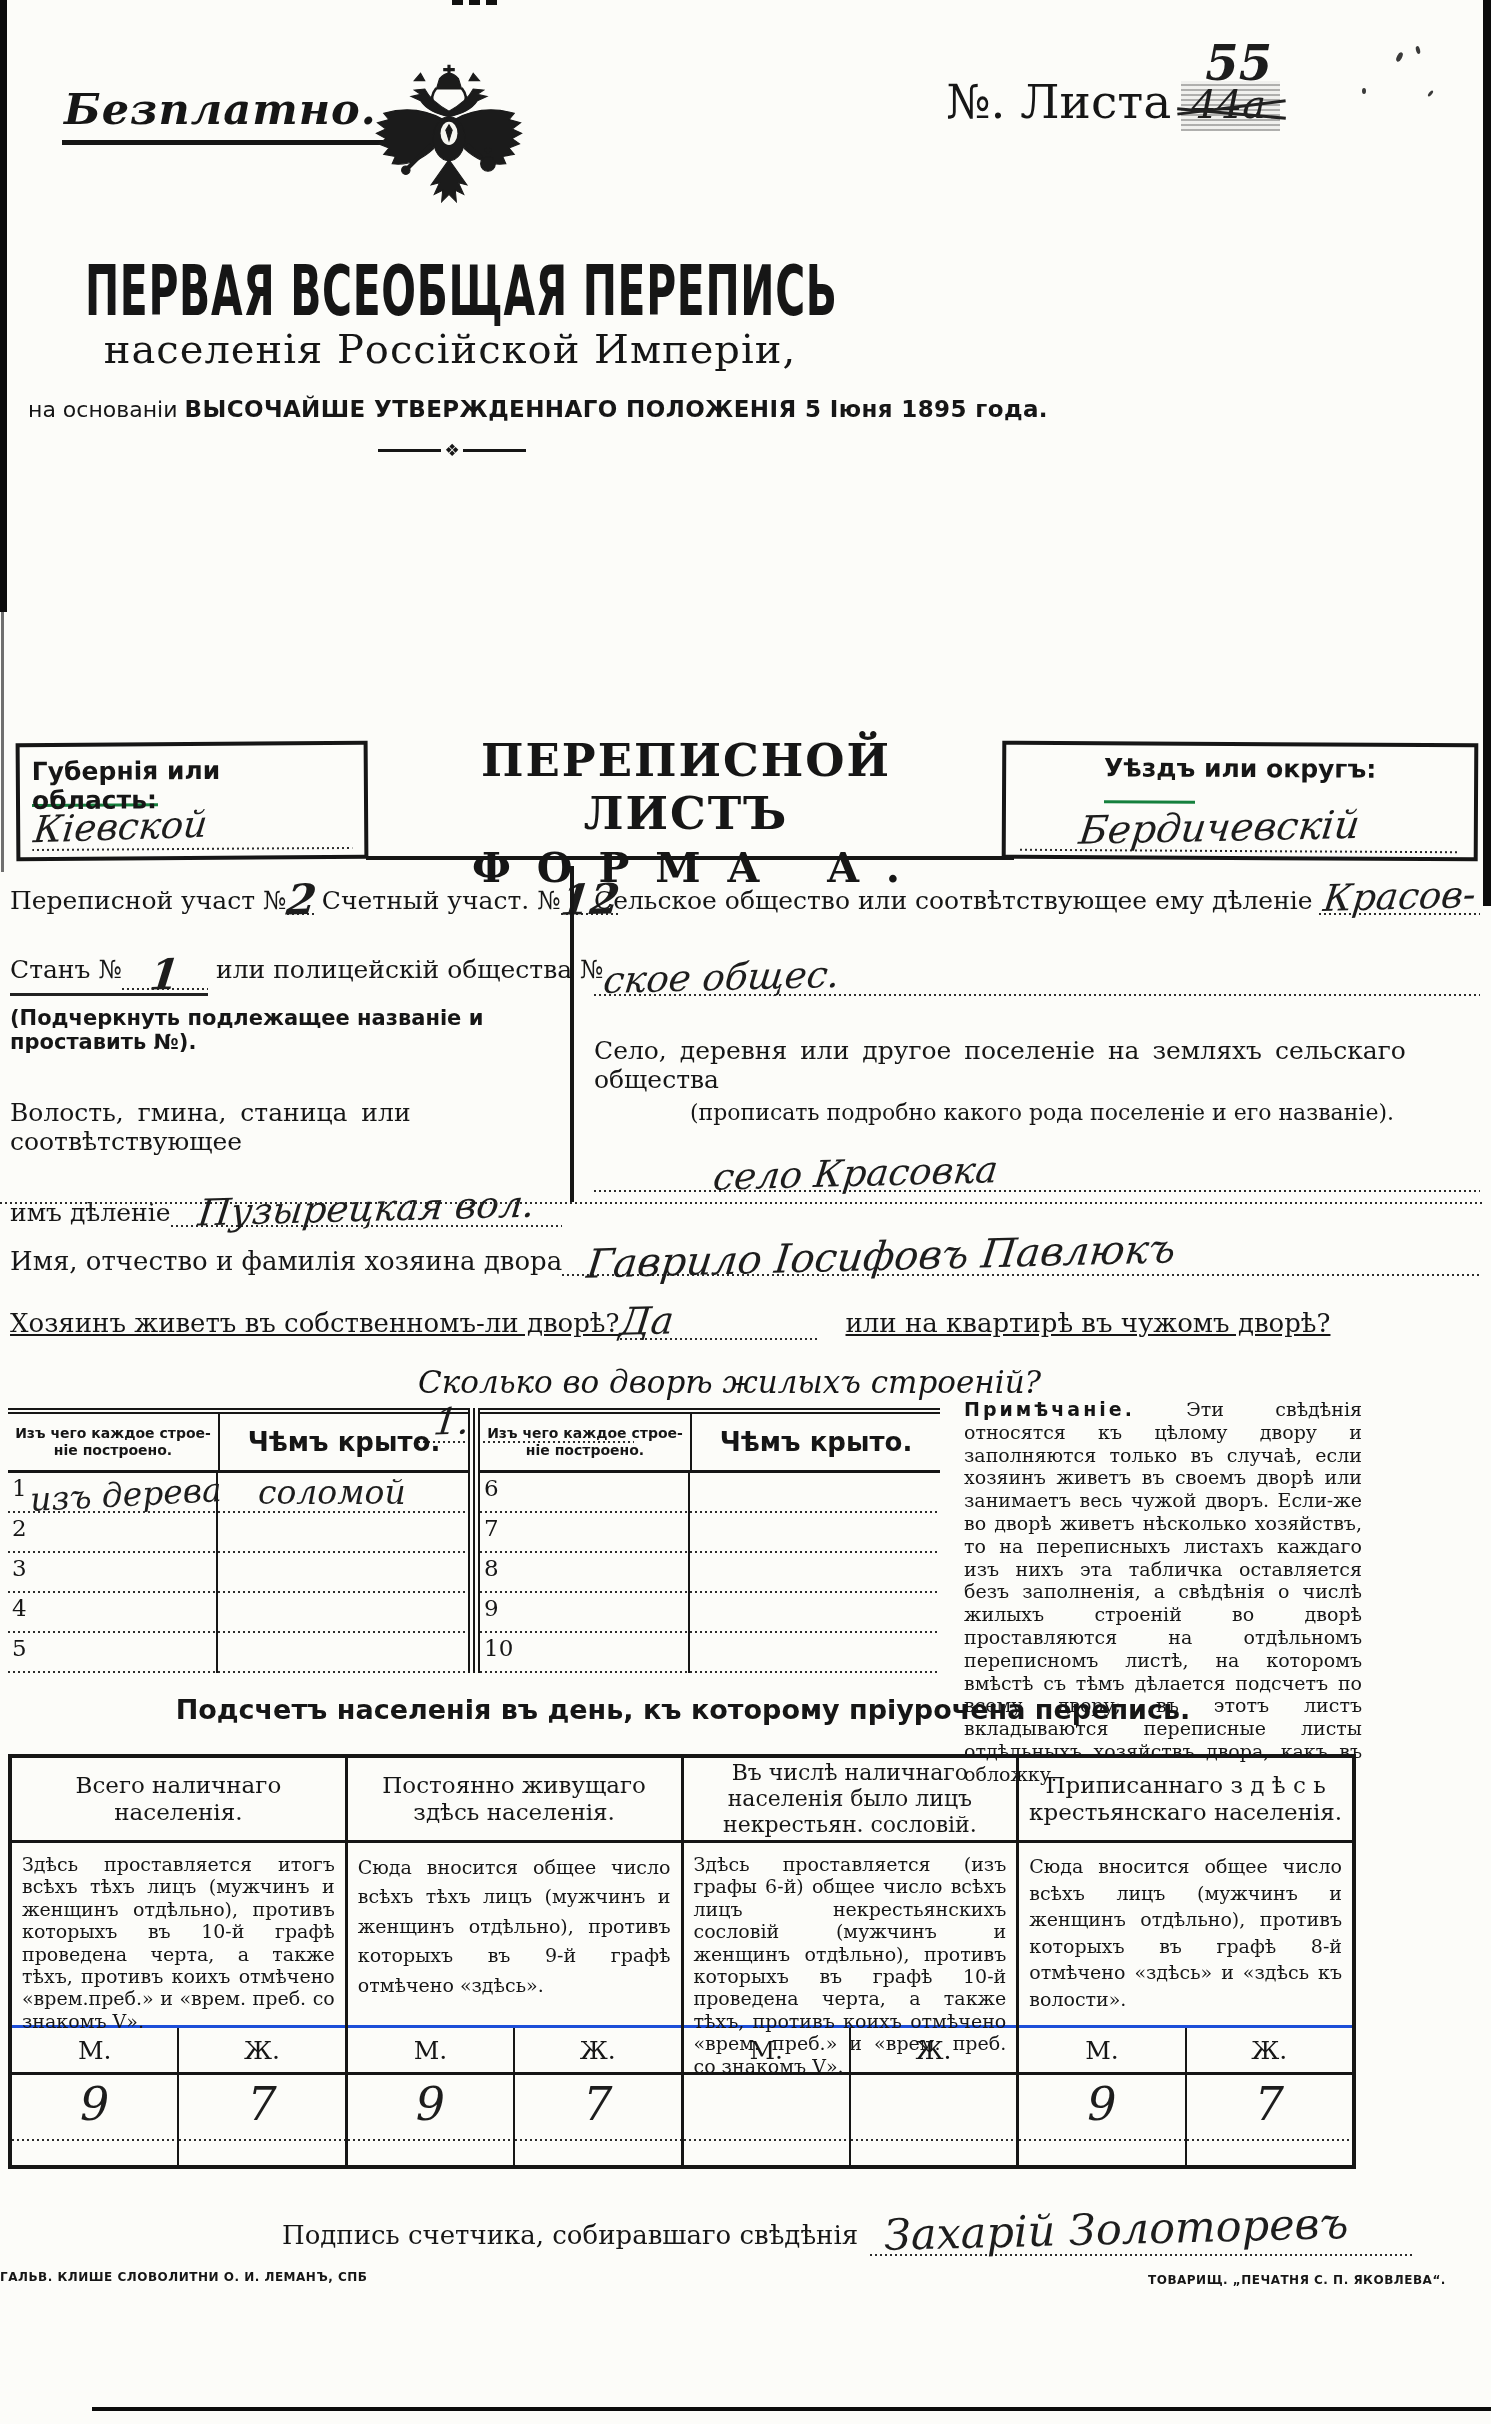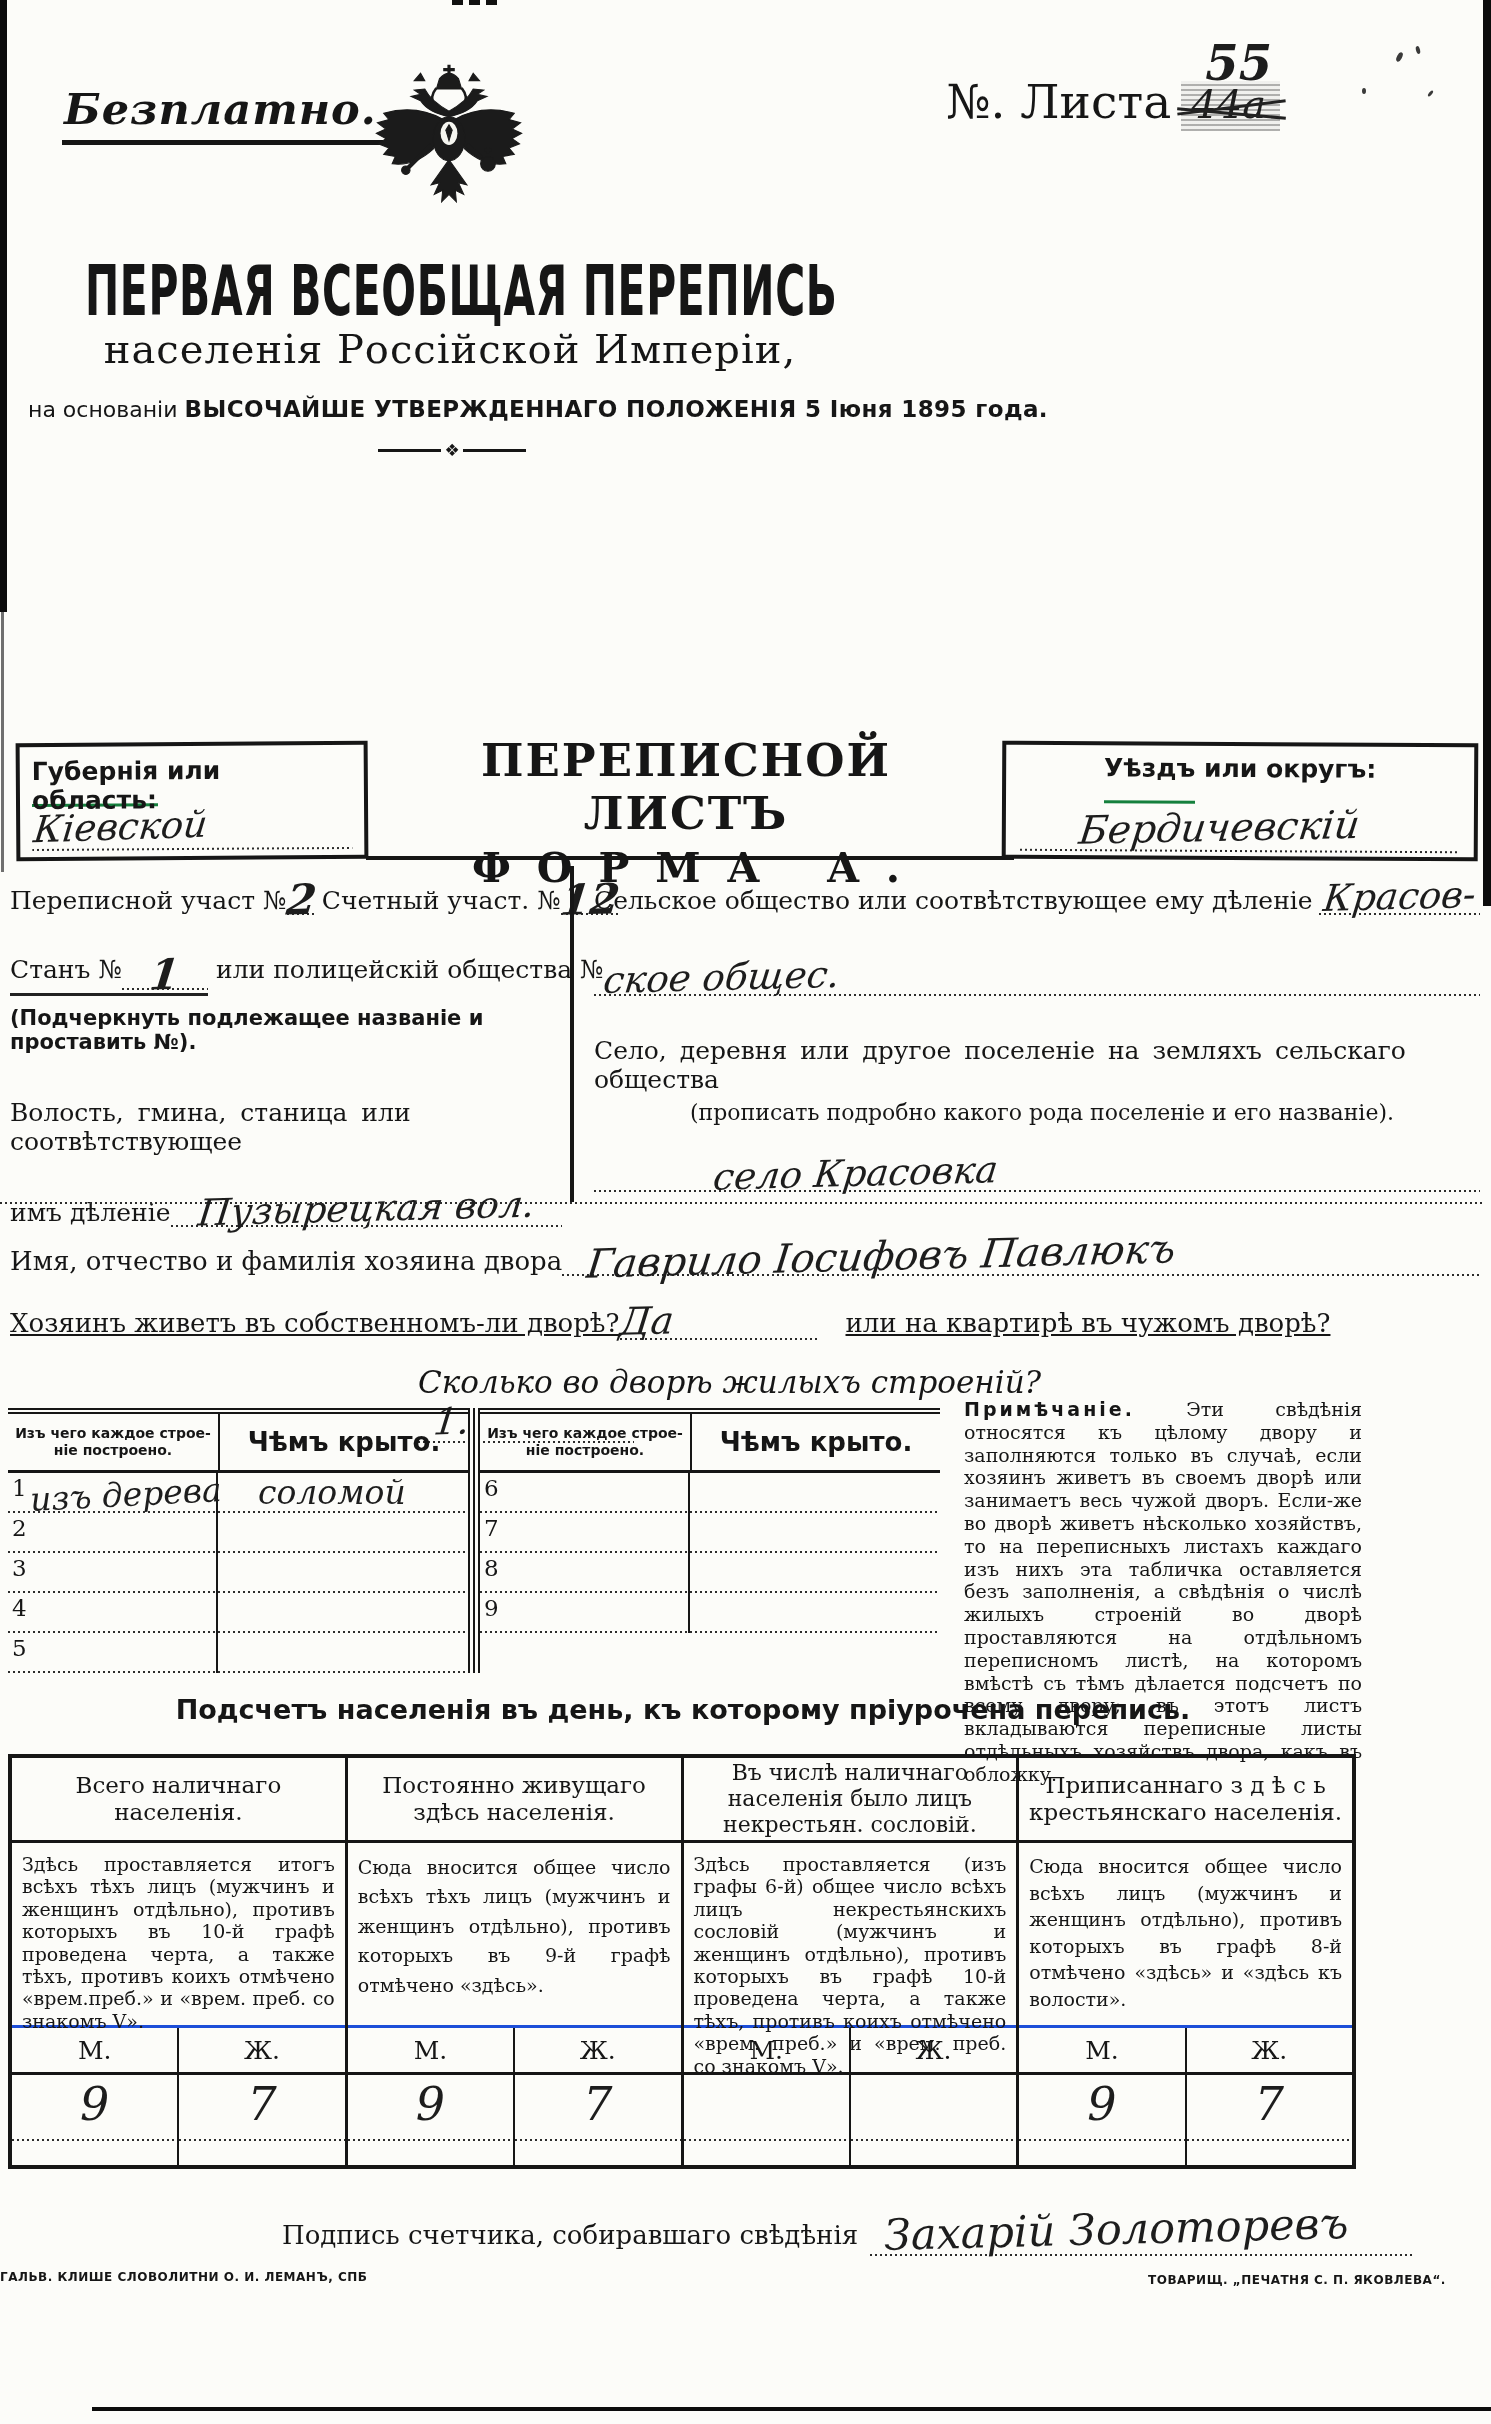--- a/index.html
+++ b/index.html
@@ -323,20 +323,24 @@
           <div class="bc2"></div>
       </div>
       <div class="brow">
         <div class="bc1"><span>8</span></div>
           <div class="bc2"></div>
       </div>
       <div class="brow">
         <div class="bc1"><span>9</span></div>
           <div class="bc2"></div>
       </div>
+      <div class="brow">
+        <div class="bc1"><span>10</span></div>
+          <div class="bc2"></div>
+      </div>
     </div>
   </div>
 
   <div class="bnote">
     <span class="bnote-title">Примѣчаніе.</span>
     <span>Эти свѣдѣнія относятся къ цѣлому двору и заполняются только въ случаѣ, если хозяинъ живетъ въ своемъ дворѣ или занимаетъ весь чужой дворъ. Если-же во дворѣ живетъ нѣсколько хозяйствъ, то на переписныхъ листахъ каждаго изъ нихъ эта табличка оставляется безъ заполненія, а свѣдѣнія о числѣ жилыхъ строеній во дворѣ проставляются на отдѣльномъ переписномъ листѣ, на которомъ вмѣстѣ съ тѣмъ дѣлается подсчетъ по всему двору; въ этотъ листъ вкладываются переписные листы отдѣльныхъ хозяйствъ двора, какъ въ обложку.</span>
   </div>
 
   <div class="count-heading">Подсчетъ населенія въ день, къ которому пріурочена перепись.</div>
 

